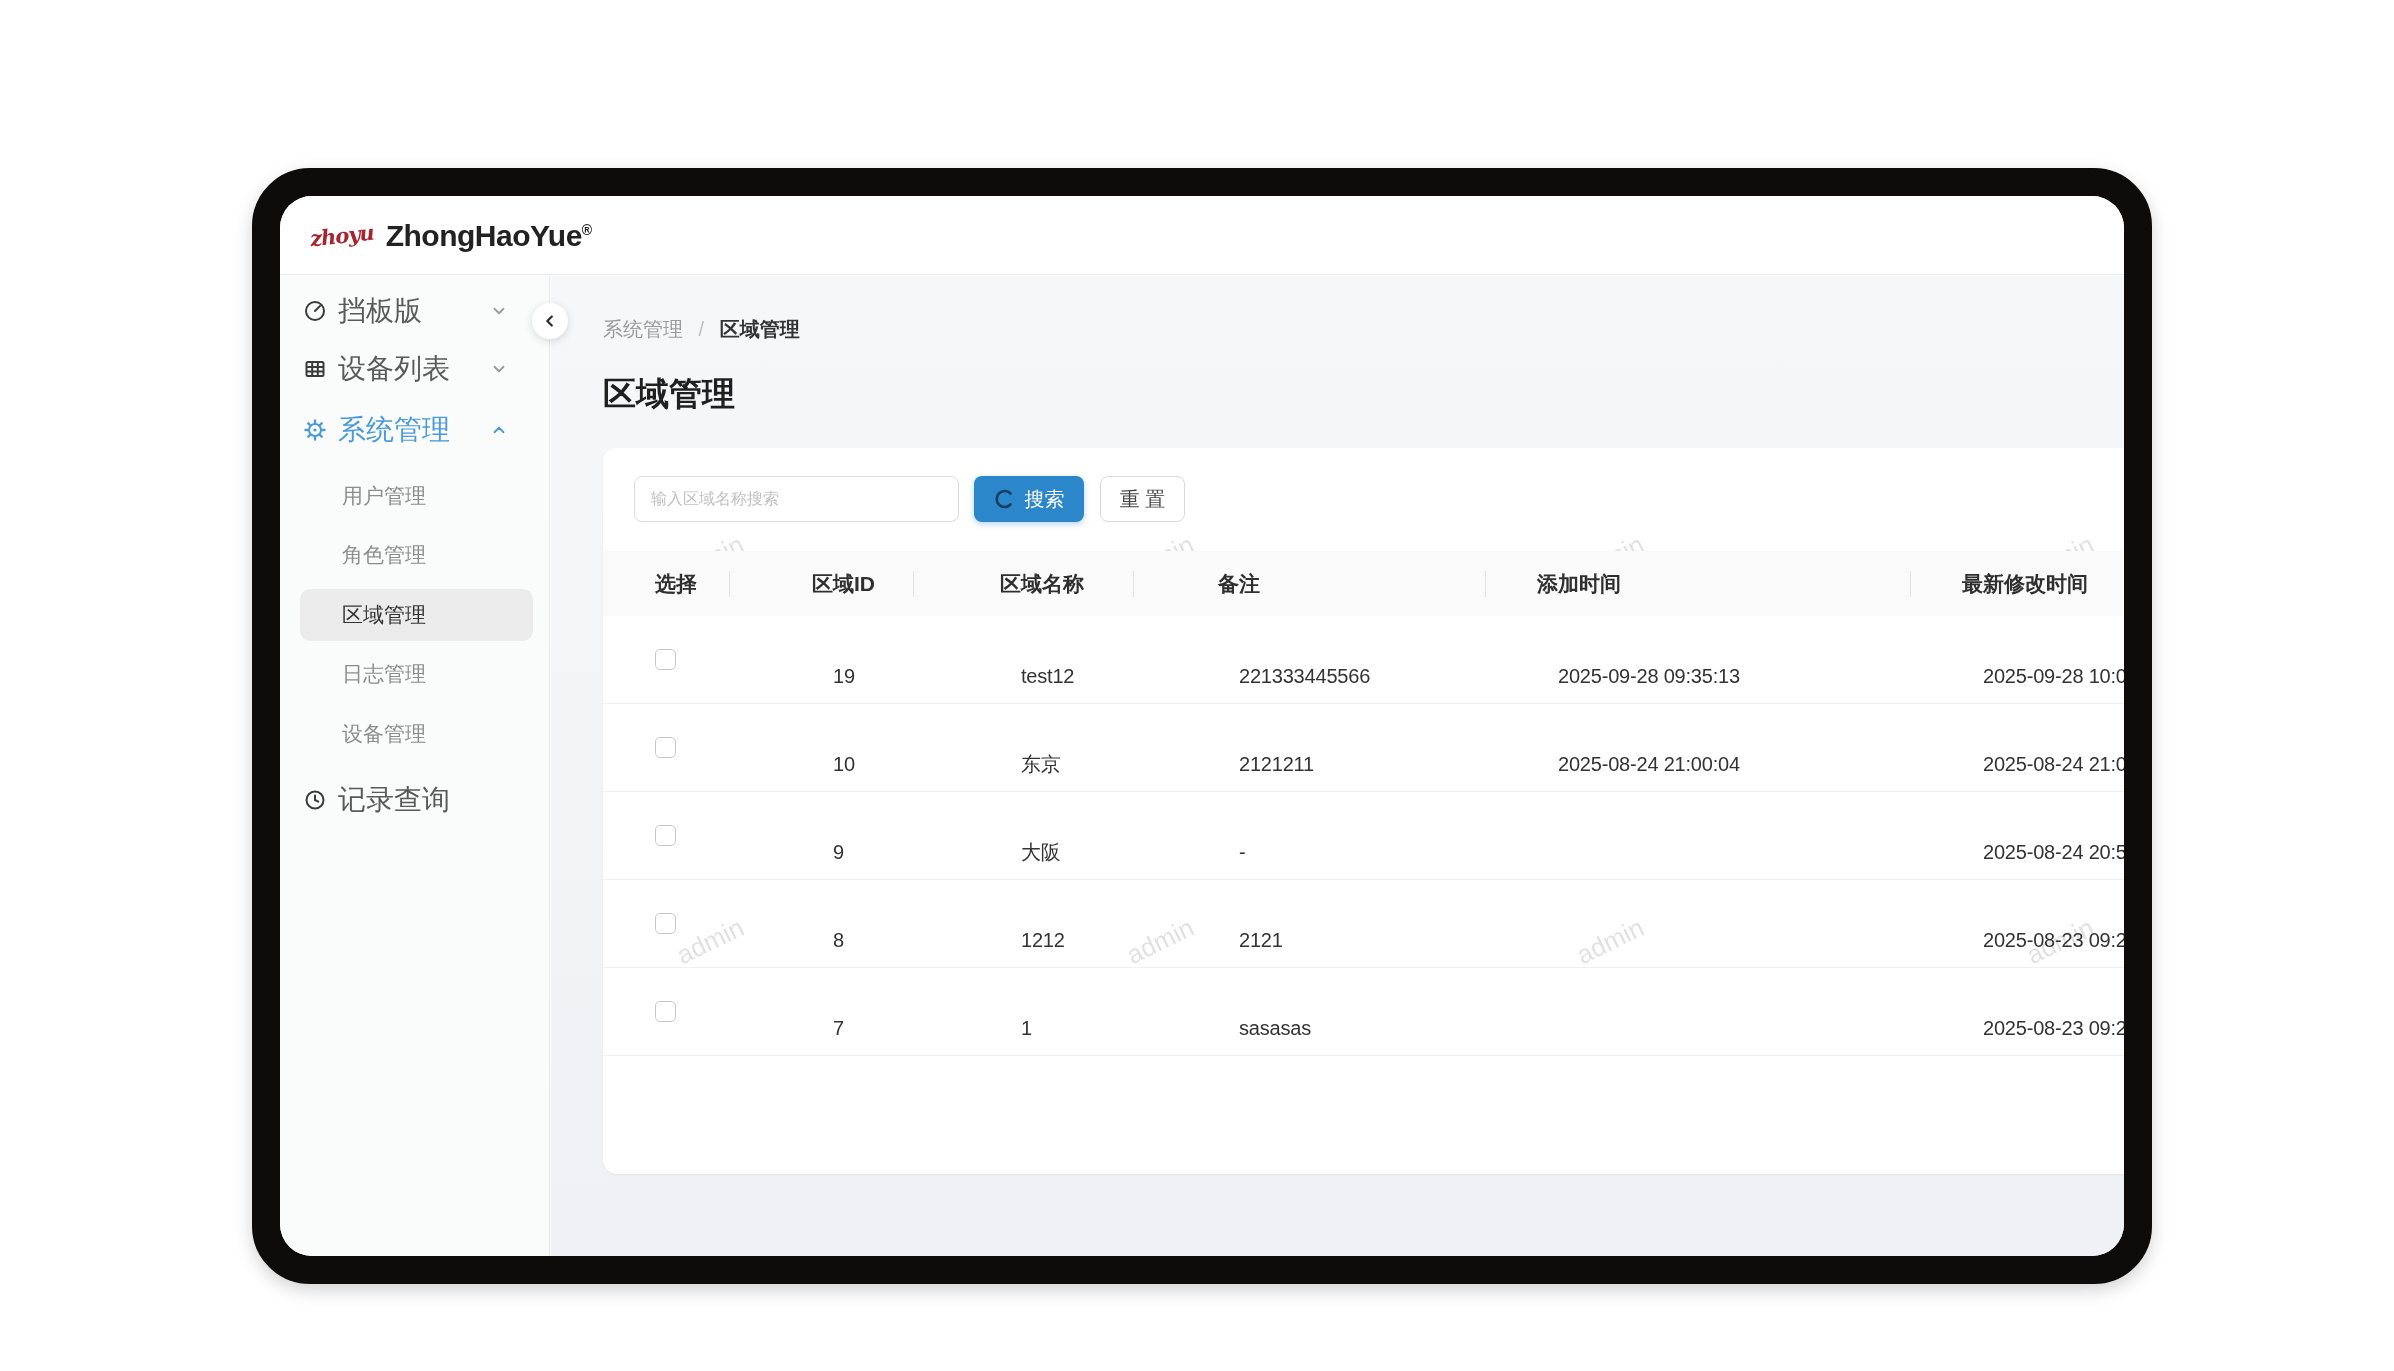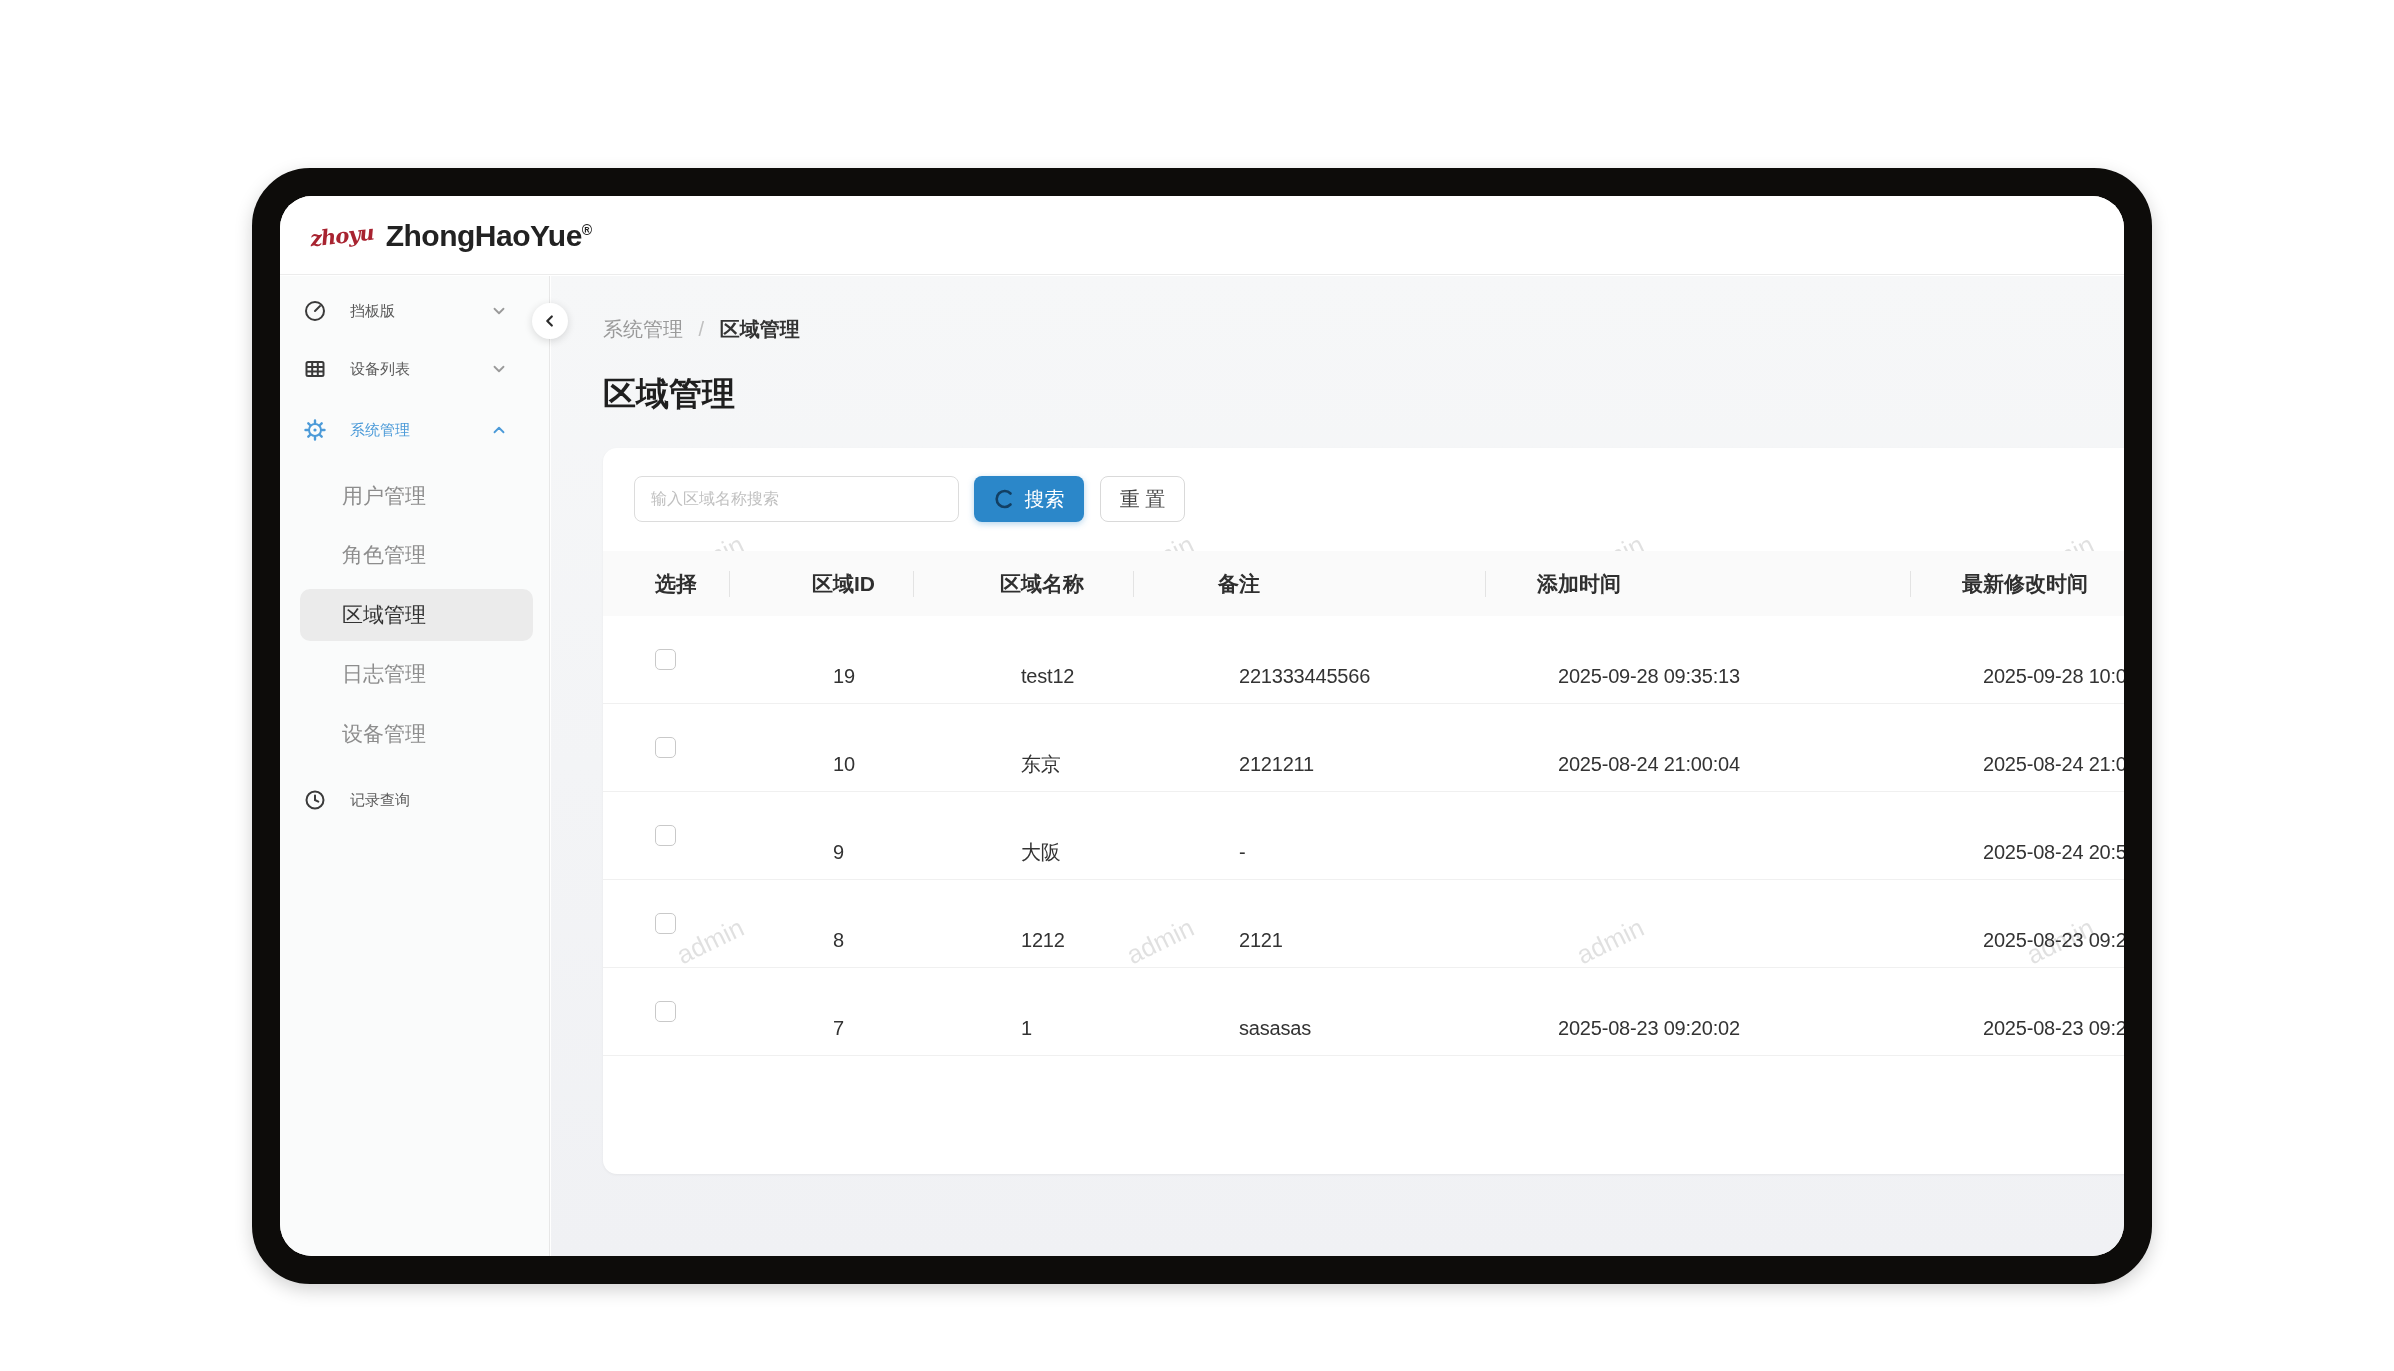--- a/index.html
+++ b/index.html
@@ -18,21 +18,21 @@
   .brand-mark { font-family:"DejaVu Serif",serif; font-style:italic; font-weight:bold; font-size:21px; color:#a82330; transform:rotate(-6deg); letter-spacing:-1px; }
   .brand-name { font-size:30px; font-weight:700; color:#222; letter-spacing:-0.5px; }
   .brand-reg { font-size:14px; color:#222; vertical-align:super; font-weight:700; }
 
   
   .app-body { position:absolute; left:0; top:80px; width:1844px; height:980px; }
 
   .sidebar { position:absolute; left:0; top:0; width:270px; height:980px; background:#fafbfb; border-right:1px solid #e7e7e7; }
   .side-item { position:absolute; left:0; width:270px; height:52px; cursor:pointer; }
   .side-item .s-icon { position:absolute; left:23px; top:14px; width:24px; height:24px; }
-  .side-item .s-label { position:absolute; left:58px; top:0; line-height:52px; font-size:15px; color:#5a5a5a;margin-left:12px; }
+  .side-item .s-label { position:absolute; left:58px; top:0; line-height:52px; font-size:28px; color:#5a5a5a; }
   .side-item .s-chevron { position:absolute; left:210px; top:17px; width:18px; height:18px; }
   .side-item.active .s-label { color:#4b9ad8; }
   .sub-item { position:absolute; left:20px; width:233px; height:52px; border-radius:10px; line-height:52px; padding-left:42px; font-size:21px; color:#8d8d8d; cursor:pointer; }
   .sub-item.active { background:#ebebeb; color:#333; }
 
   .collapse-btn { position:absolute; left:252px; top:27px; width:36px; height:36px; border-radius:50%;
                   background:#fff; box-shadow:0 2px 8px rgba(0,0,0,0.14); display:flex; align-items:center; justify-content:center; cursor:pointer; z-index:5; }
 
   .main { position:absolute; left:271px; top:0; width:1573px; height:980px; background:linear-gradient(180deg,#f6f7f8 0%,#f0f1f4 100%); }
 
@@ -254,21 +254,20 @@
                 <span class="td c2">1212</span>
                 <span class="td c3">2121</span>
                 <span class="td c5">2025-08-23 09:23:5</span>
               </div>
 
               <div class="tbl-row">
                 <span class="checkbox"></span>
                 <span class="td c1">7</span>
                 <span class="td c2">1</span>
                 <span class="td c3">sasasas</span>
-                <span class="td c4">2025-08-23 09:20:02</span>
                 <span class="td c5">2025-08-23 09:20:0</span>
               </div>
 
             </div>
           </div>
 
         </div>
       </div>
 
     </div>

